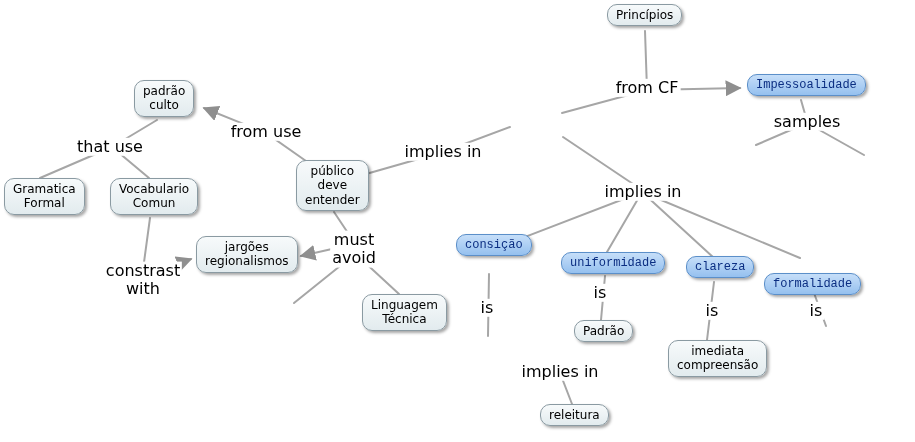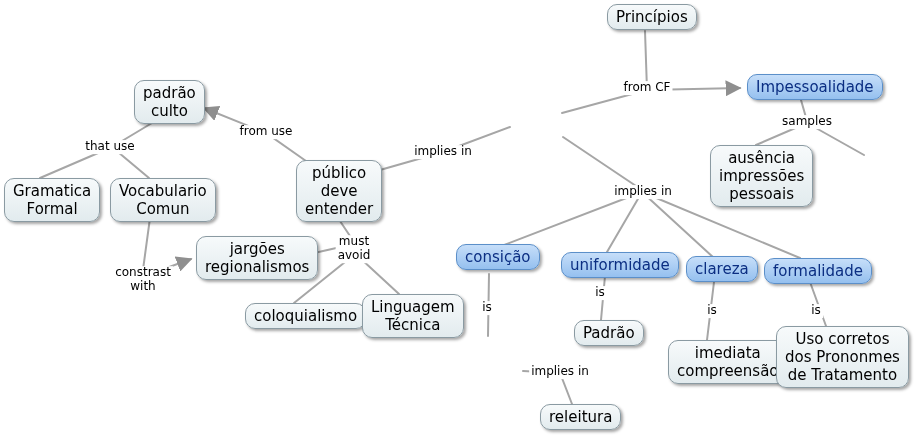--- a/index.html
+++ b/index.html
@@ -10,38 +10,39 @@
     overflow:hidden;
     background:#fff;
   }
   #edges{position:absolute;left:0;top:0;}
   .node{
     position:absolute;
     background:linear-gradient(180deg,#f7fafb 0%,#e2ebee 100%);
     border:1px solid #8a9aa2;
     border-radius:10px;
     padding:3px 8px;
-    font-size:15px;
+    font-size:12px;
     line-height:1.2;
     text-align:center;
     color:#000;
     white-space:pre-line;
     box-shadow:2px 2px 3px rgba(0,0,0,0.35);
   }
   .node.blue{
     background:linear-gradient(180deg,#c6def9 0%,#95c0ef 100%);
     border-color:#5b8fc9;
     color:#0b2e82;
+    font-family:Liberation Mono, monospace;
   }
   .edge-label{
     position:absolute;
     transform:translate(-50%,-50%);
     background:#fff;
     padding:0 2px;
-    font-size:12px;
+    font-size:16px;
     line-height:1.15;
     text-align:center;
     white-space:pre-line;
     color:#000;
   }
 </style>
 </head>
 <body>
 
 <div id="cmap">
@@ -112,33 +113,26 @@
   <div class="node blue" style="left:747px;top:74px">Impessoalidade</div>
   <div class="node" style="left:134px;top:80px">padrão
 culto</div>
   <div class="node" style="left:110px;top:178px">Vocabulario
 Comun</div>
   <div class="node" style="left:4px;top:178px">Gramatica
 Formal</div>
   <div class="node" style="left:296px;top:160px">público
 deve
 entender</div>
-  <div class="node" style="left:710px;top:145px">ausência
-impressões
-pessoais</div>
   <div class="node" style="left:196px;top:236px">jargões
 regionalismos</div>
-  <div class="node blue" style="left:456px;top:244px">consição</div>
+  <div class="node blue" style="left:456px;top:234px">consição</div>
   <div class="node blue" style="left:561px;top:252px">uniformidade</div>
   <div class="node blue" style="left:686px;top:256px">clareza</div>
-  <div class="node blue" style="left:764px;top:258px">formalidade</div>
-  <div class="node" style="left:245px;top:303px">coloquialismo</div>
+  <div class="node blue" style="left:764px;top:273px">formalidade</div>
   <div class="node" style="left:362px;top:294px">Linguagem
 Técnica</div>
   <div class="node" style="left:574px;top:320px">Padrão</div>
   <div class="node" style="left:668px;top:340px">imediata
 compreensão</div>
-  <div class="node" style="left:776px;top:326px">Uso corretos
-dos Prononmes
-de Tratamento</div>
   <div class="node" style="left:540px;top:404px">releitura</div>
 
 </div>
 
 </body></html>

